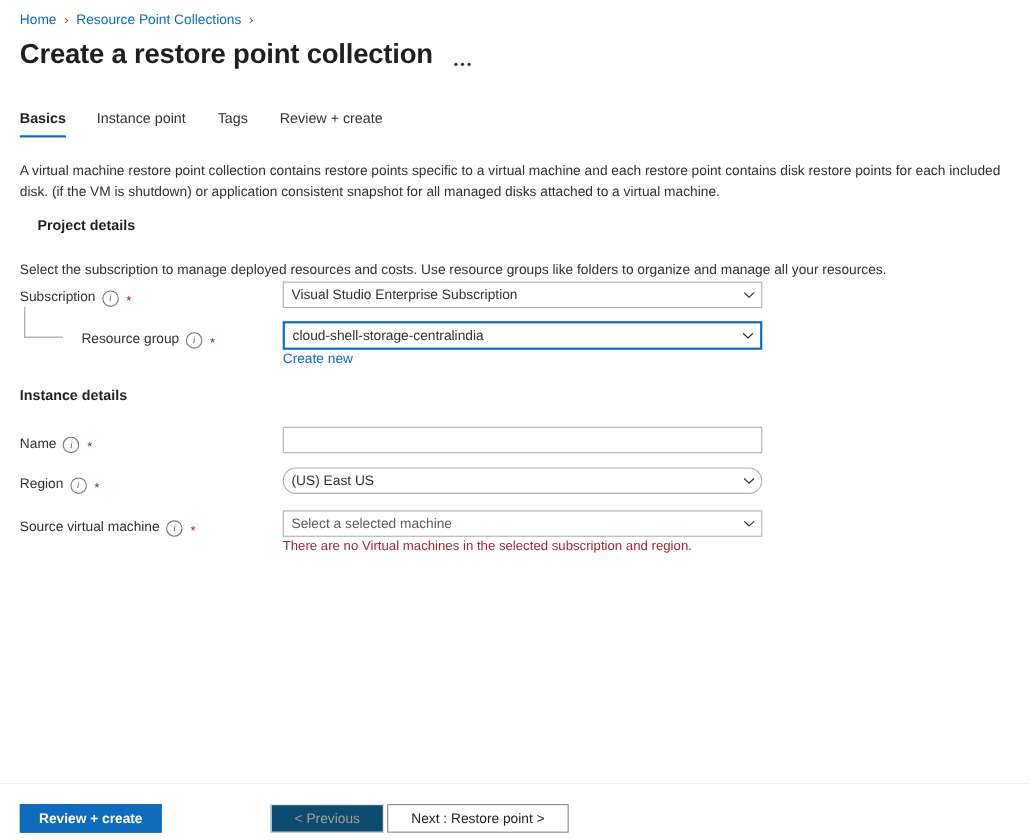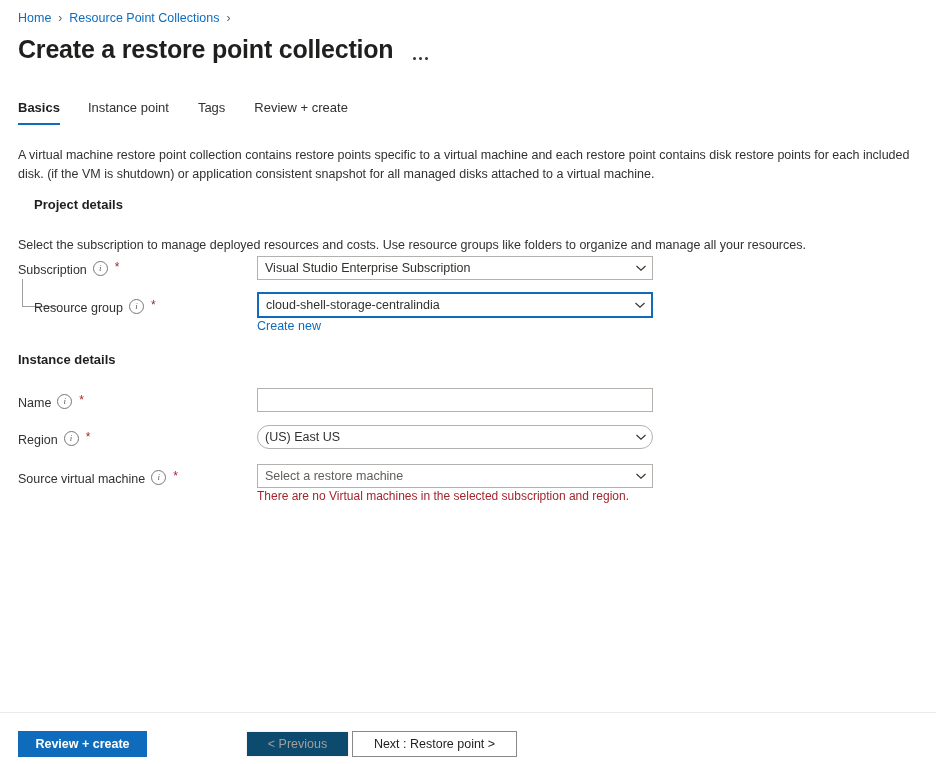--- a/index.html
+++ b/index.html
@@ -147,26 +147,26 @@
   #row-subscription { top: 259px; }
   #row-resourcegroup { top: 297px; }
   #row-name         { top: 392px; }
   #row-region       { top: 429px; }
   #row-sourcevm     { top: 468px; }
 
   .field-label {
     font-size: 12.5px;
     color: #323130;
     display: flex;
-    align-items: flex-start;
+    align-items: flex-end;
     gap: 6px;
     white-space: nowrap;
     line-height: 18px;
   }
-  #row-resourcegroup .field-label { margin-left: 16px; }
+  #row-resourcegroup .field-label { margin-left: 56px; }
 
   .info-icon {
     display: inline-flex;
     align-items: center;
     justify-content: center;
     width: 13px;
     height: 13px;
     border: 1px solid #797775;
     border-radius: 50%;
     font-size: 9px;
@@ -192,21 +192,21 @@
     width: 34px;
     height: 27px;
     border-left: 1px solid #a19f9d;
     border-bottom: 1px solid #a19f9d;
   }
 
   
   .control {
     position: absolute;
     left: 257px;
-    width: 396px;
+    width: 436px;
     height: 24px;
     box-sizing: border-box;
     border: 1px solid #b3b0ad;
     background: #ffffff;
     display: flex;
     align-items: center;
     padding: 0 5px 0 7px;
     font-size: 12.5px;
     color: #323130;
     cursor: pointer;
@@ -417,21 +417,21 @@
 <div class="control" id="ctl-region">
   <span class="val">(US) East US</span>
   <span class="chevron">
     <svg viewBox="0 0 12 12" width="12" height="12" aria-hidden="true">
         <path d="M1.5 4L6 8.2L10.5 4" fill="none" stroke="#323130" stroke-width="1.1"></path>
       </svg>
   </span>
 </div>
 
 <div class="control" id="ctl-sourcevm">
-  <span class="val placeholder">Select a restore machine</span>
+  <span class="val placeholder">Select a selected machine</span>
   <span class="chevron">
     <svg viewBox="0 0 12 12" width="12" height="12" aria-hidden="true">
         <path d="M1.5 4L6 8.2L10.5 4" fill="none" stroke="#323130" stroke-width="1.1"></path>
       </svg>
   </span>
 </div>
 
 <div class="error-text">There are no Virtual machines in the selected subscription and region.</div>
 
 <div class="footer-divider"></div>

